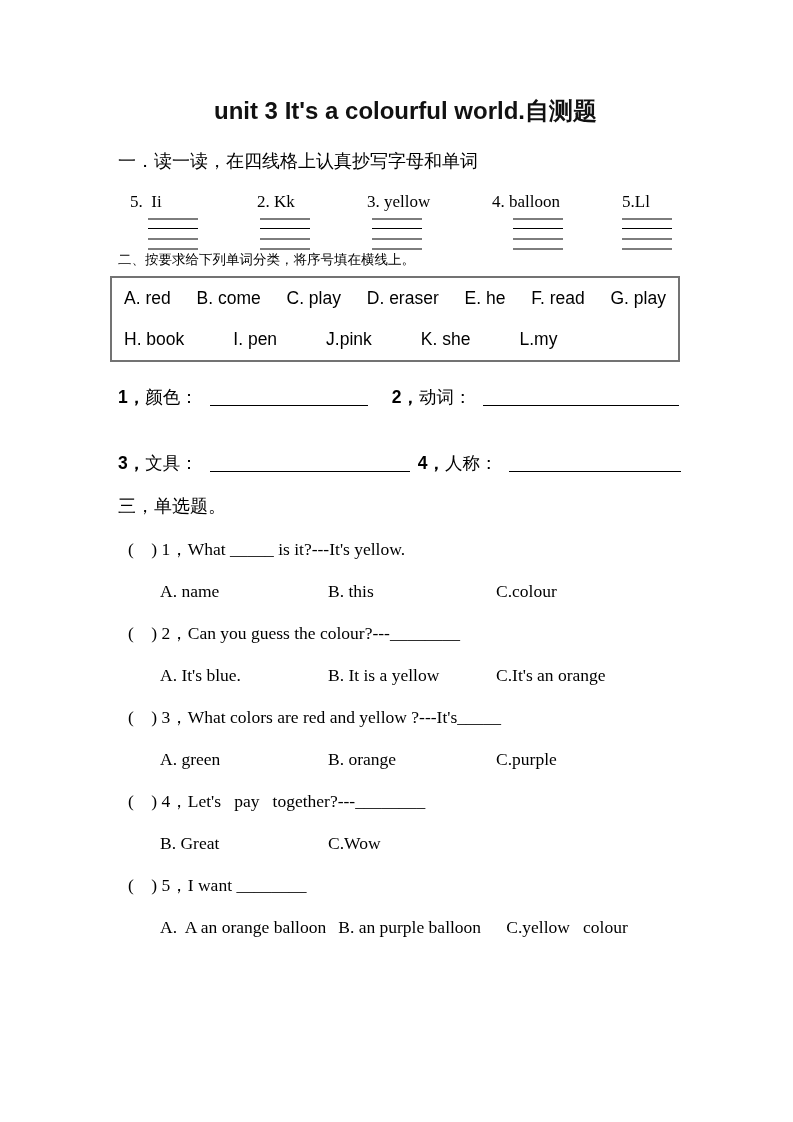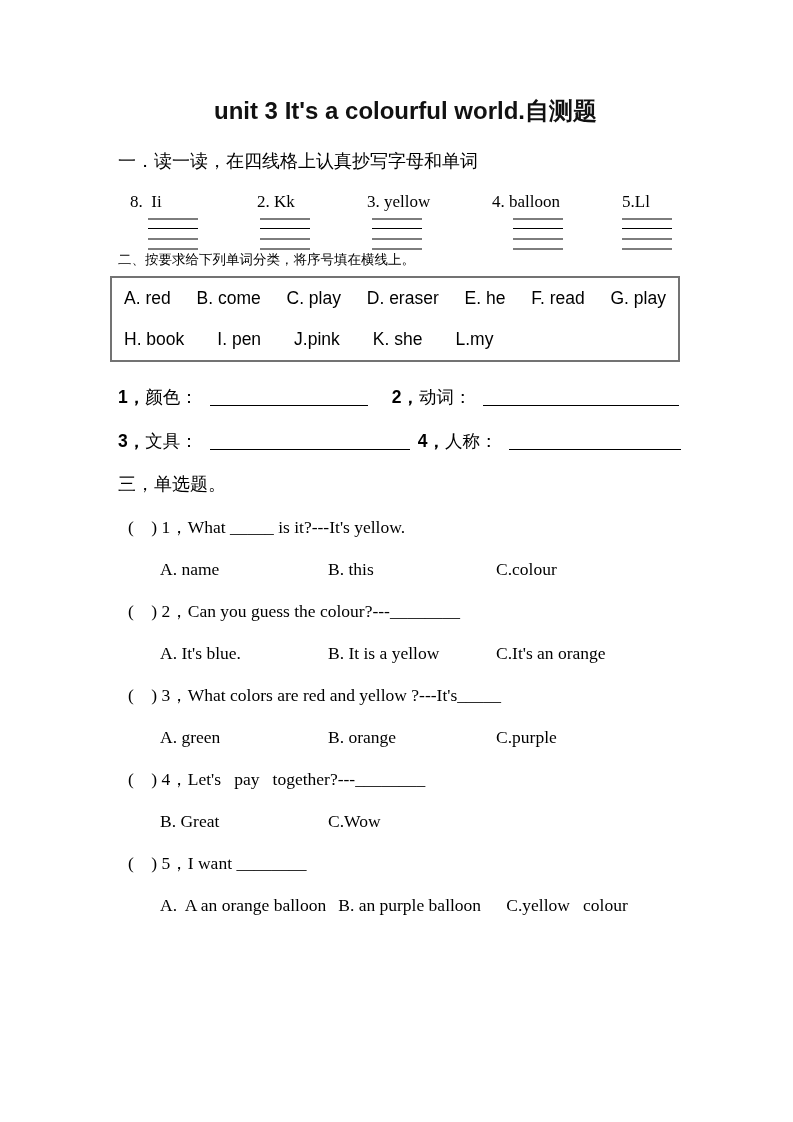--- a/index.html
+++ b/index.html
@@ -38,48 +38,48 @@
 
   
   .s2-heading { font-size: 13.5px; line-height: 19px; margin-top: 0; }
   .wordbox {
     border: 2px solid #737373; width: 570px; margin-left: -8px; margin-top: 7px;
     padding: 10px 12px;
     font-family: "Liberation Sans", sans-serif; font-size: 17.5px;
   }
   .bank-row { display: flex; line-height: 21px; }
   .bank-row1 { justify-content: space-between; }
-  .bank-row2 { gap: 33px; margin-top: 20px; }
+  .bank-row2 { gap: 49px; margin-top: 20px; }
   .bank-item { white-space: pre; }
 
   .cat-row { margin-top: 24px; font-size: 17.5px; display: flex; align-items: baseline; line-height: 22px; }
   .cat-row2 { margin-top: 22px; }
   .cat-num { font-family: "Liberation Sans", sans-serif; font-weight: 700; }
   .blank { display: inline-block; border-bottom: 1.6px solid #000; height: 14px; margin-left: 12px; vertical-align: -3px; }
   .b1 { width: 158px; } .b2 { width: 196px; } .b3 { width: 200px; } .b4 { width: 172px; }
-  .g2 { margin-left: 24px; } .g4 { margin-left: 8px; }
+  .g2 { margin-left: 24px; } .g4 { margin-left: 8px; margin-top: 22px; }
 
   
   .s3-heading { margin-top: 20px; }
   .q { margin-top: 19px; padding-left: 10px; font-size: 17.5px; line-height: 23px; white-space: pre-wrap; }
   .opts { display: flex; margin-top: 19px; padding-left: 42px; font-size: 17.5px; line-height: 23px; }
   .opt { min-width: 168px; padding-right: 12px; white-space: pre; }
 </style>
 </head>
 <body>
 
 <div class="page">
 
   <h1 class="title">unit 3 It's a colourful world.自测题</h1>
 
   <div class="heading">一．读一读，在四线格上认真抄写字母和单词</div>
 
   <div class="copy-row">
     <div class="copy-col">
-      <div class="copy-label">8.  Ii</div>
+      <div class="copy-label">5.  Ii</div>
       <div class="fourline">
           <i></i>
           <i></i>
           <i></i>
           <i></i>
         </div>
     </div>
     <div class="copy-col">
       <div class="copy-label">2. Kk</div>
       <div class="fourline">

